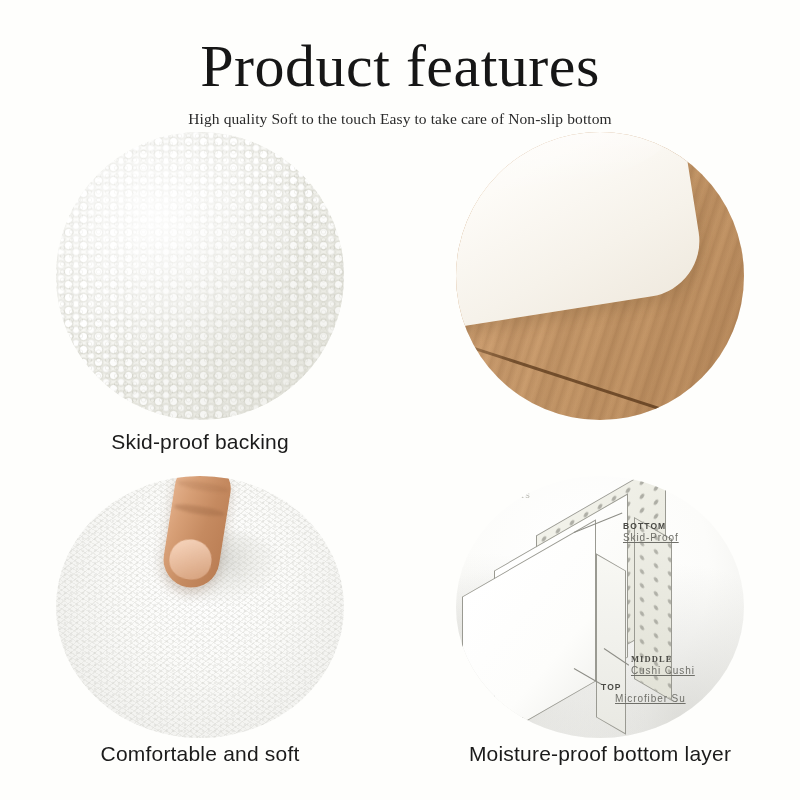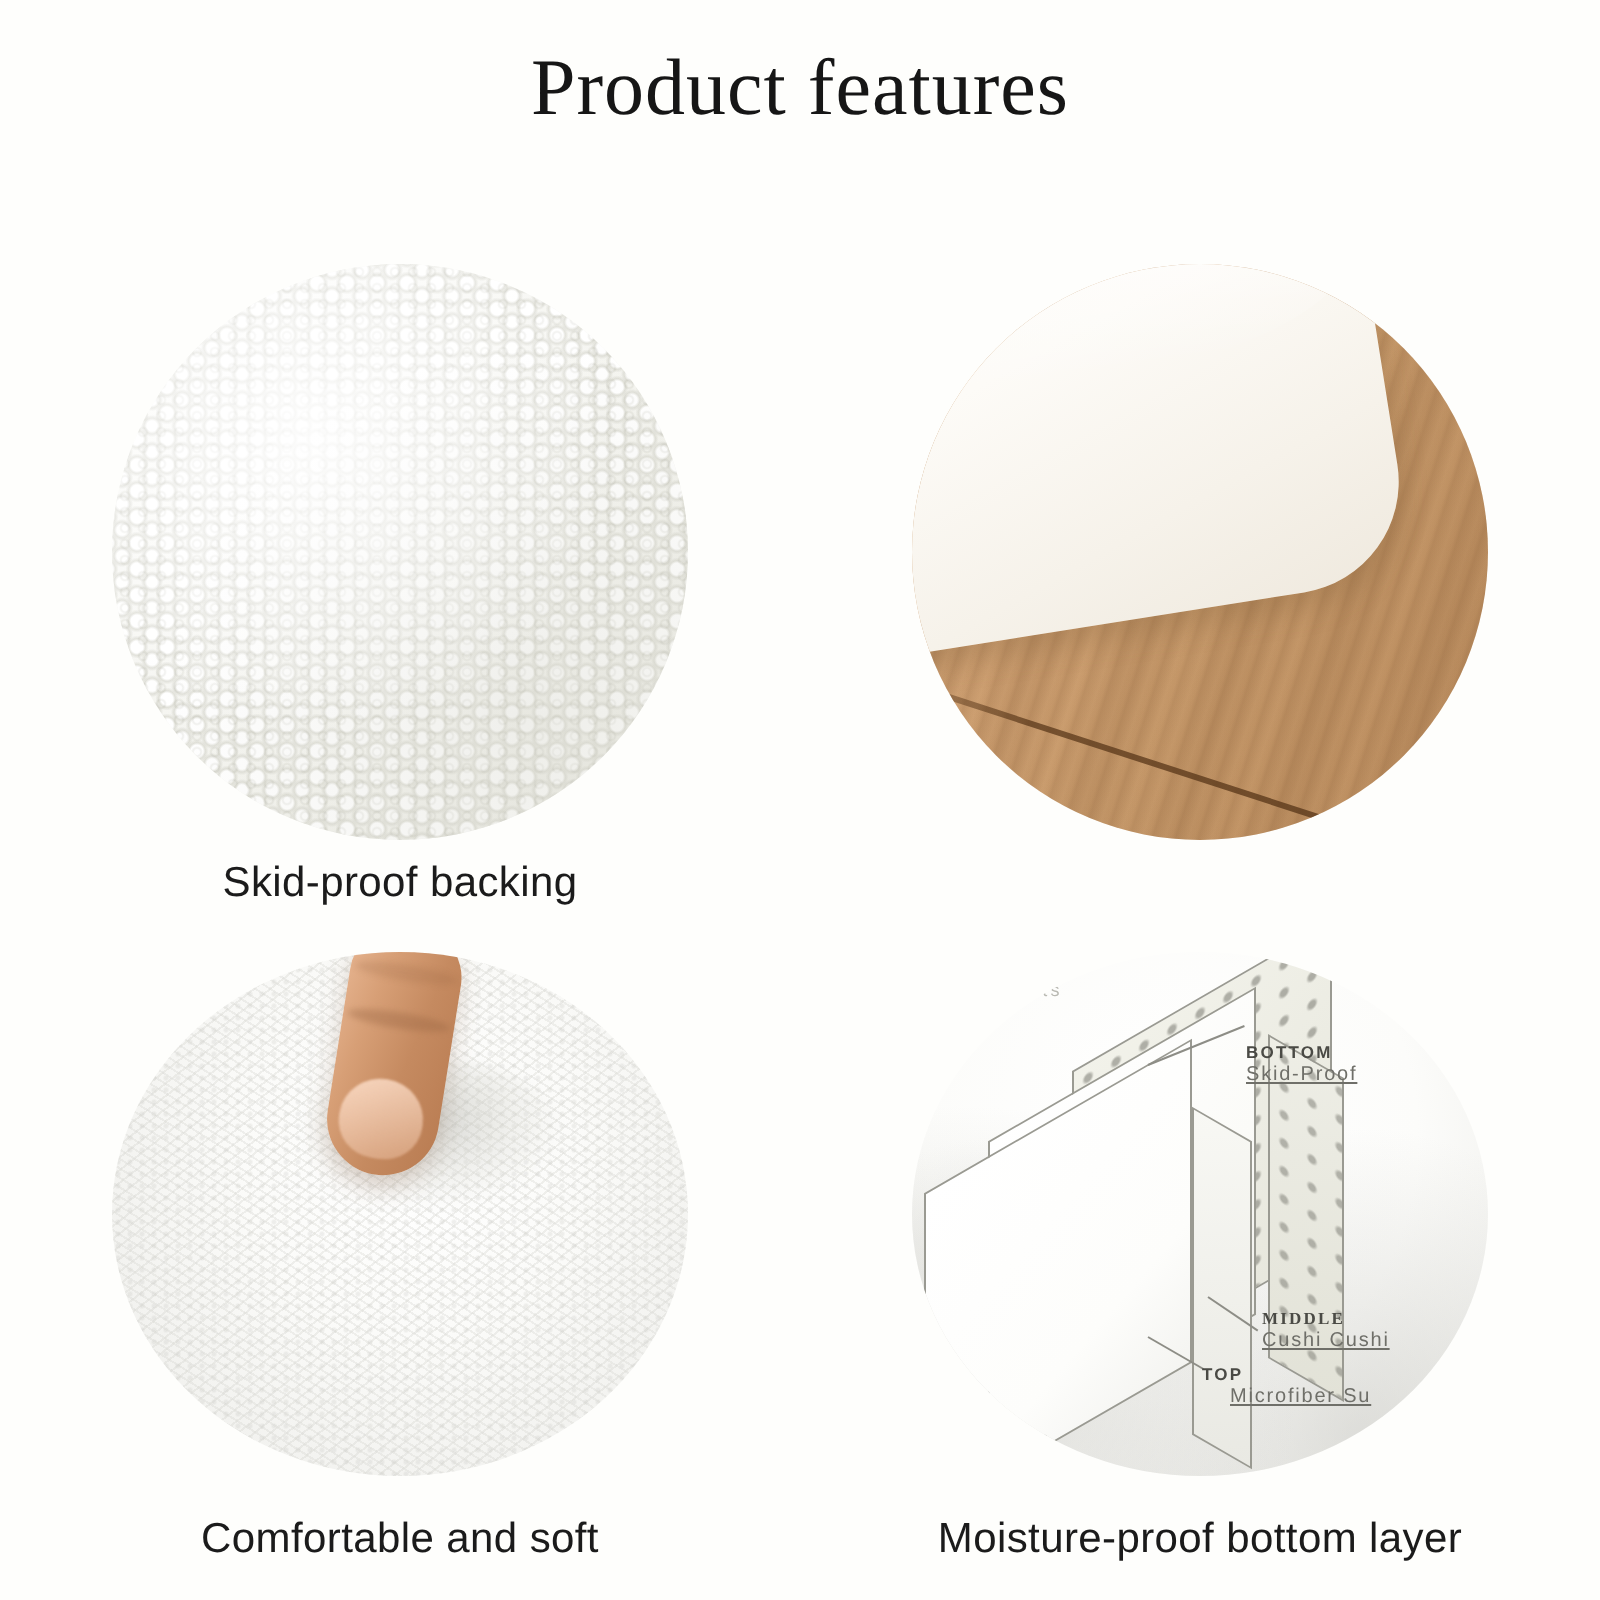--- a/index.html
+++ b/index.html
@@ -25,26 +25,26 @@
   
   .header {
     position: absolute;
     top: 0;
     left: 0;
     width: 800px;
     text-align: center;
   }
   .page-title {
     font-family: "Liberation Serif", serif;
-    font-size: 40px;
+    font-size: 60px;
     line-height: 1;
     color: #161616;
     letter-spacing: 0.5px;
     margin: 0;
-    padding-top: 24px;
+    padding-top: 36px;
     font-weight: normal;
   }
   .page-subtitle {
     font-family: "Liberation Serif", serif;
     font-size: 15.5px;
     color: #2a2a2a;
     margin: 0;
     padding-top: 14px;
     letter-spacing: 0.1px;
     white-space: nowrap;
@@ -84,21 +84,21 @@
   }
 
   .feature-label {
     font-family: "Liberation Sans", sans-serif;
     font-size: 21px;
     color: #1b1b1b;
     letter-spacing: 0.2px;
     white-space: nowrap;
   }
   .label-row1 { margin-top: 6px; }
-  .label-row2 { margin-top: 20px; }
+  .label-row2 { margin-top: 4px; }
 
   
   .c1 {
     left: 0; top: 0;
     width: 288px; height: 288px;
     background:
       radial-gradient(circle at 30% 28%, #ffffff 0%, #f4f4ef 60%, #e9e9e2 100%);
   }
   .mesh {
     position: absolute;
@@ -346,20 +346,21 @@
     transform: skewY(-30deg);
   }
 </style>
 </head>
 <body>
 
 <div class="page">
 
   <div class="header">
     <h1 class="page-title">Product features</h1>
+    <p class="page-subtitle">High quality Soft to the touch Easy to take care of Non-slip bottom</p>
   </div>
 
   <div class="features">
 
     <div class="feature-row">
 
       <div class="feature-cell">
         <div class="media-wrap">
           <div class="circle c1">
             <div class="mesh"></div>

